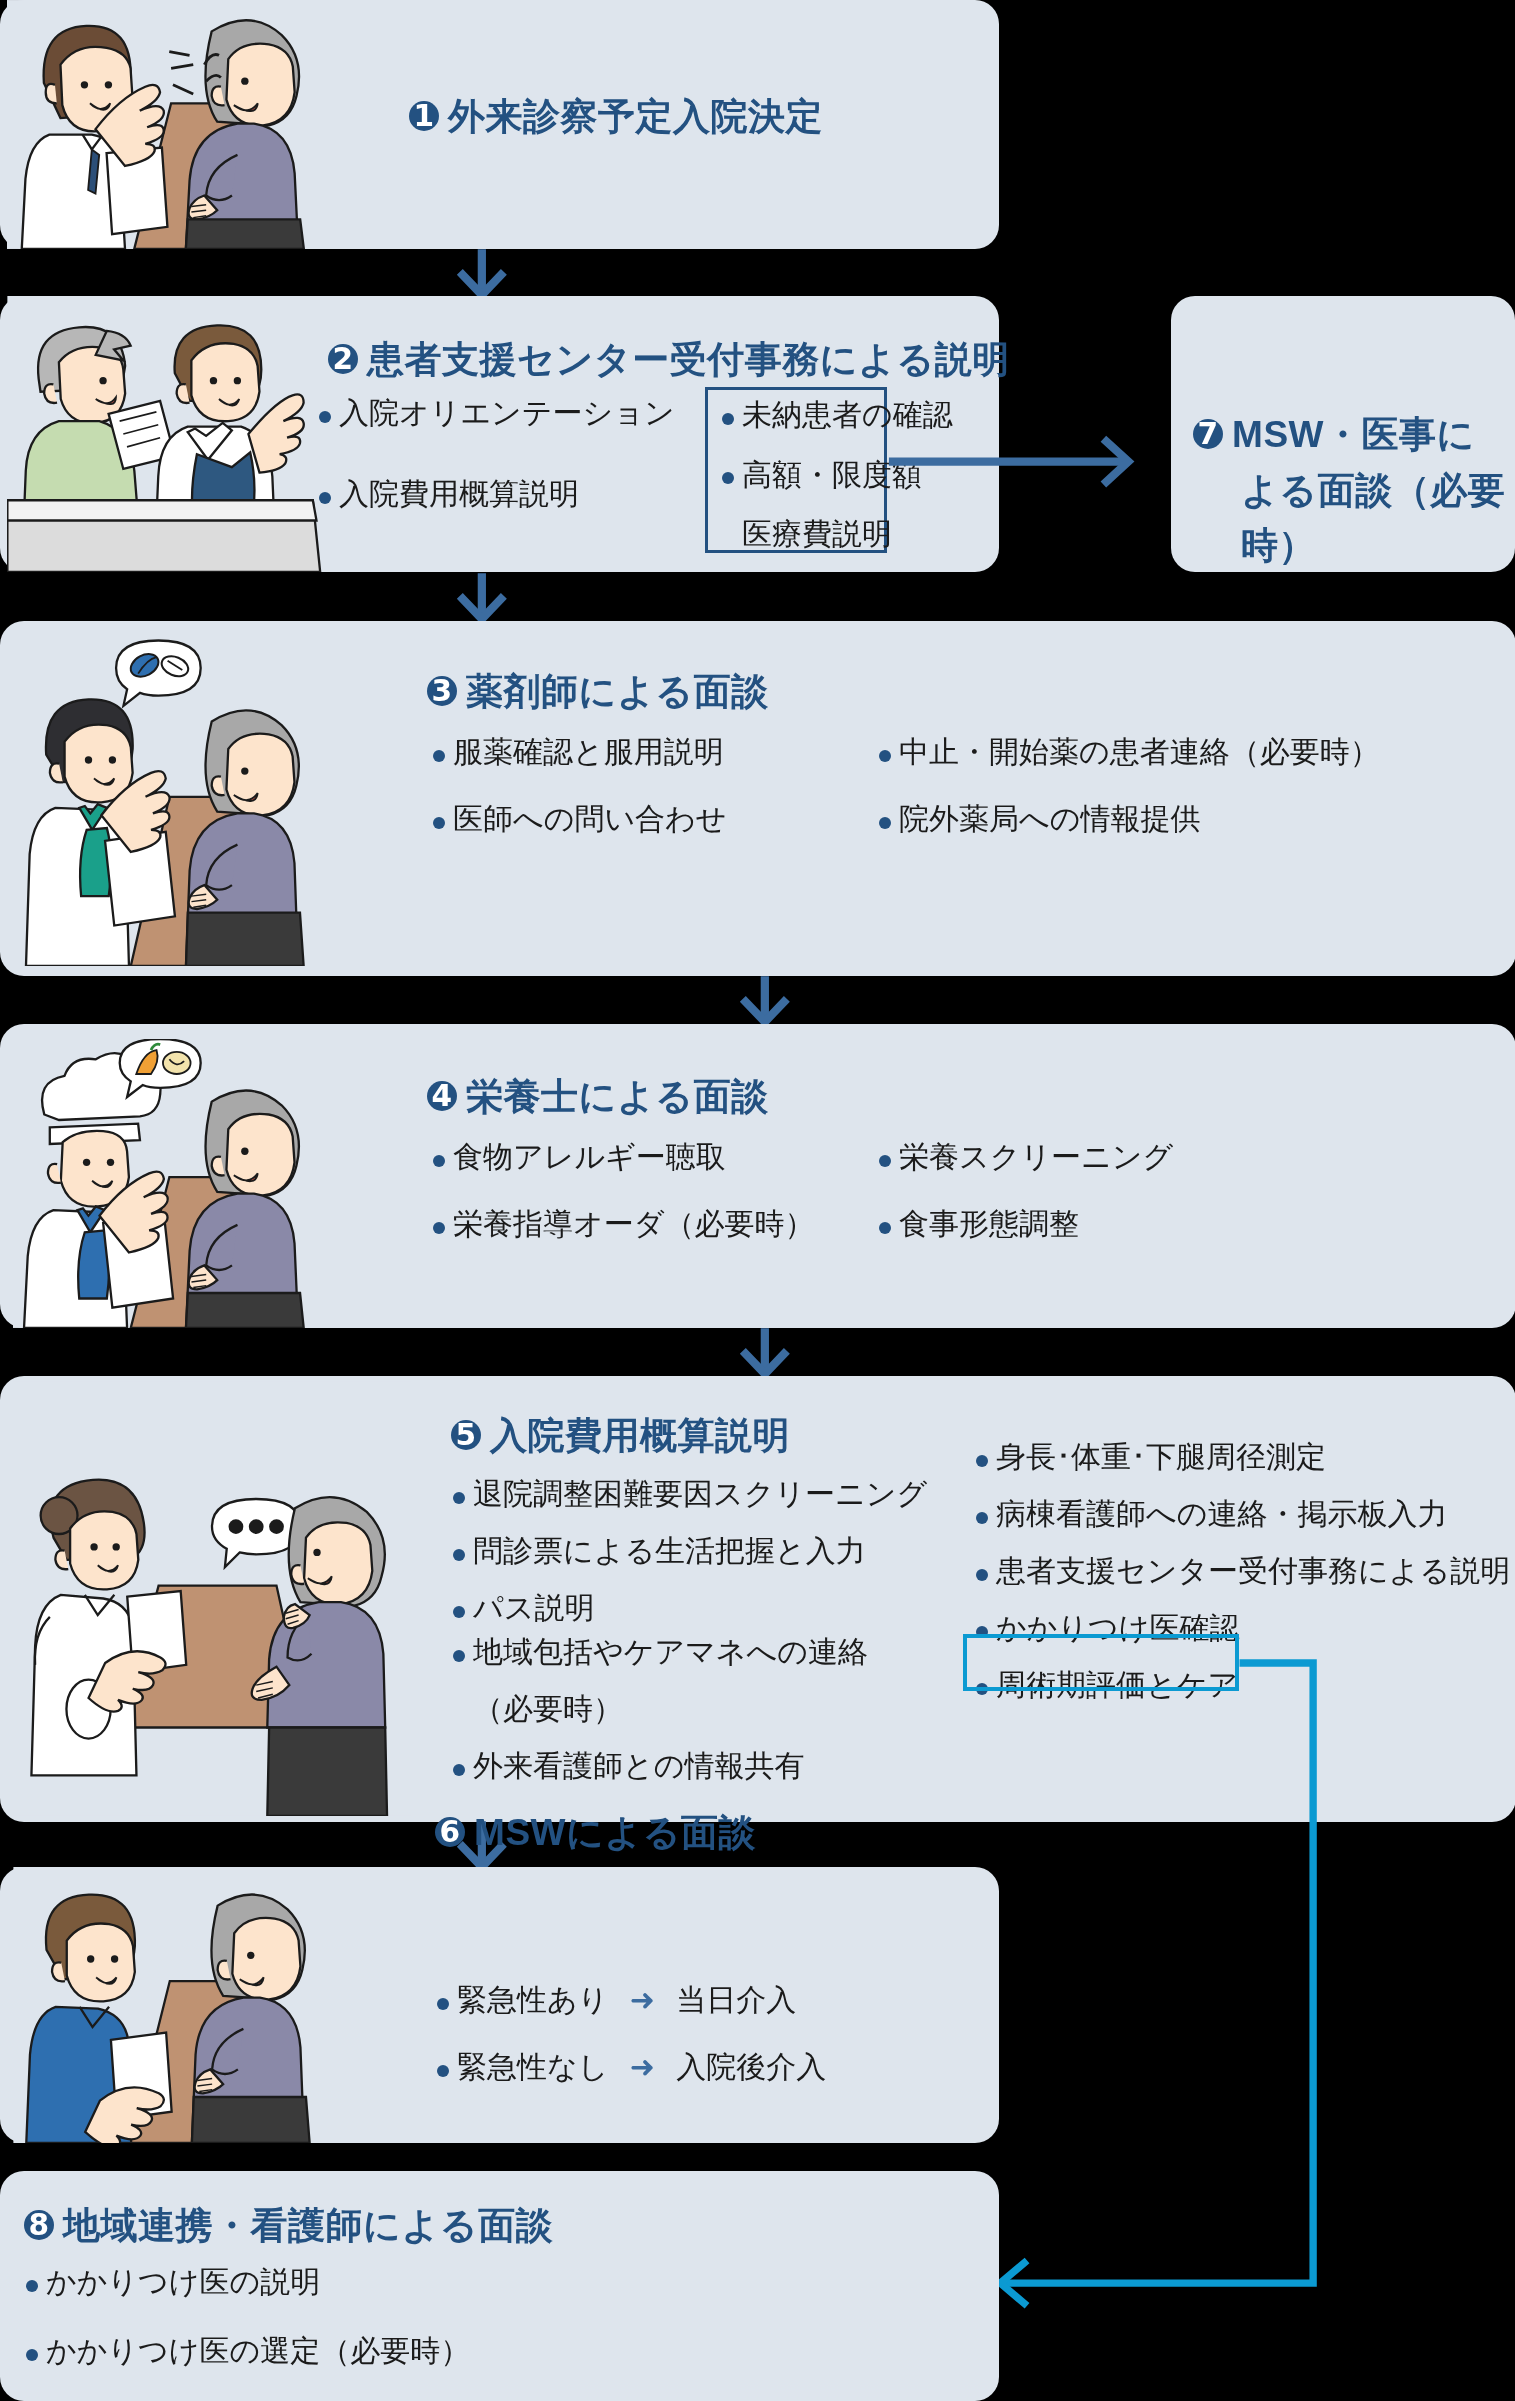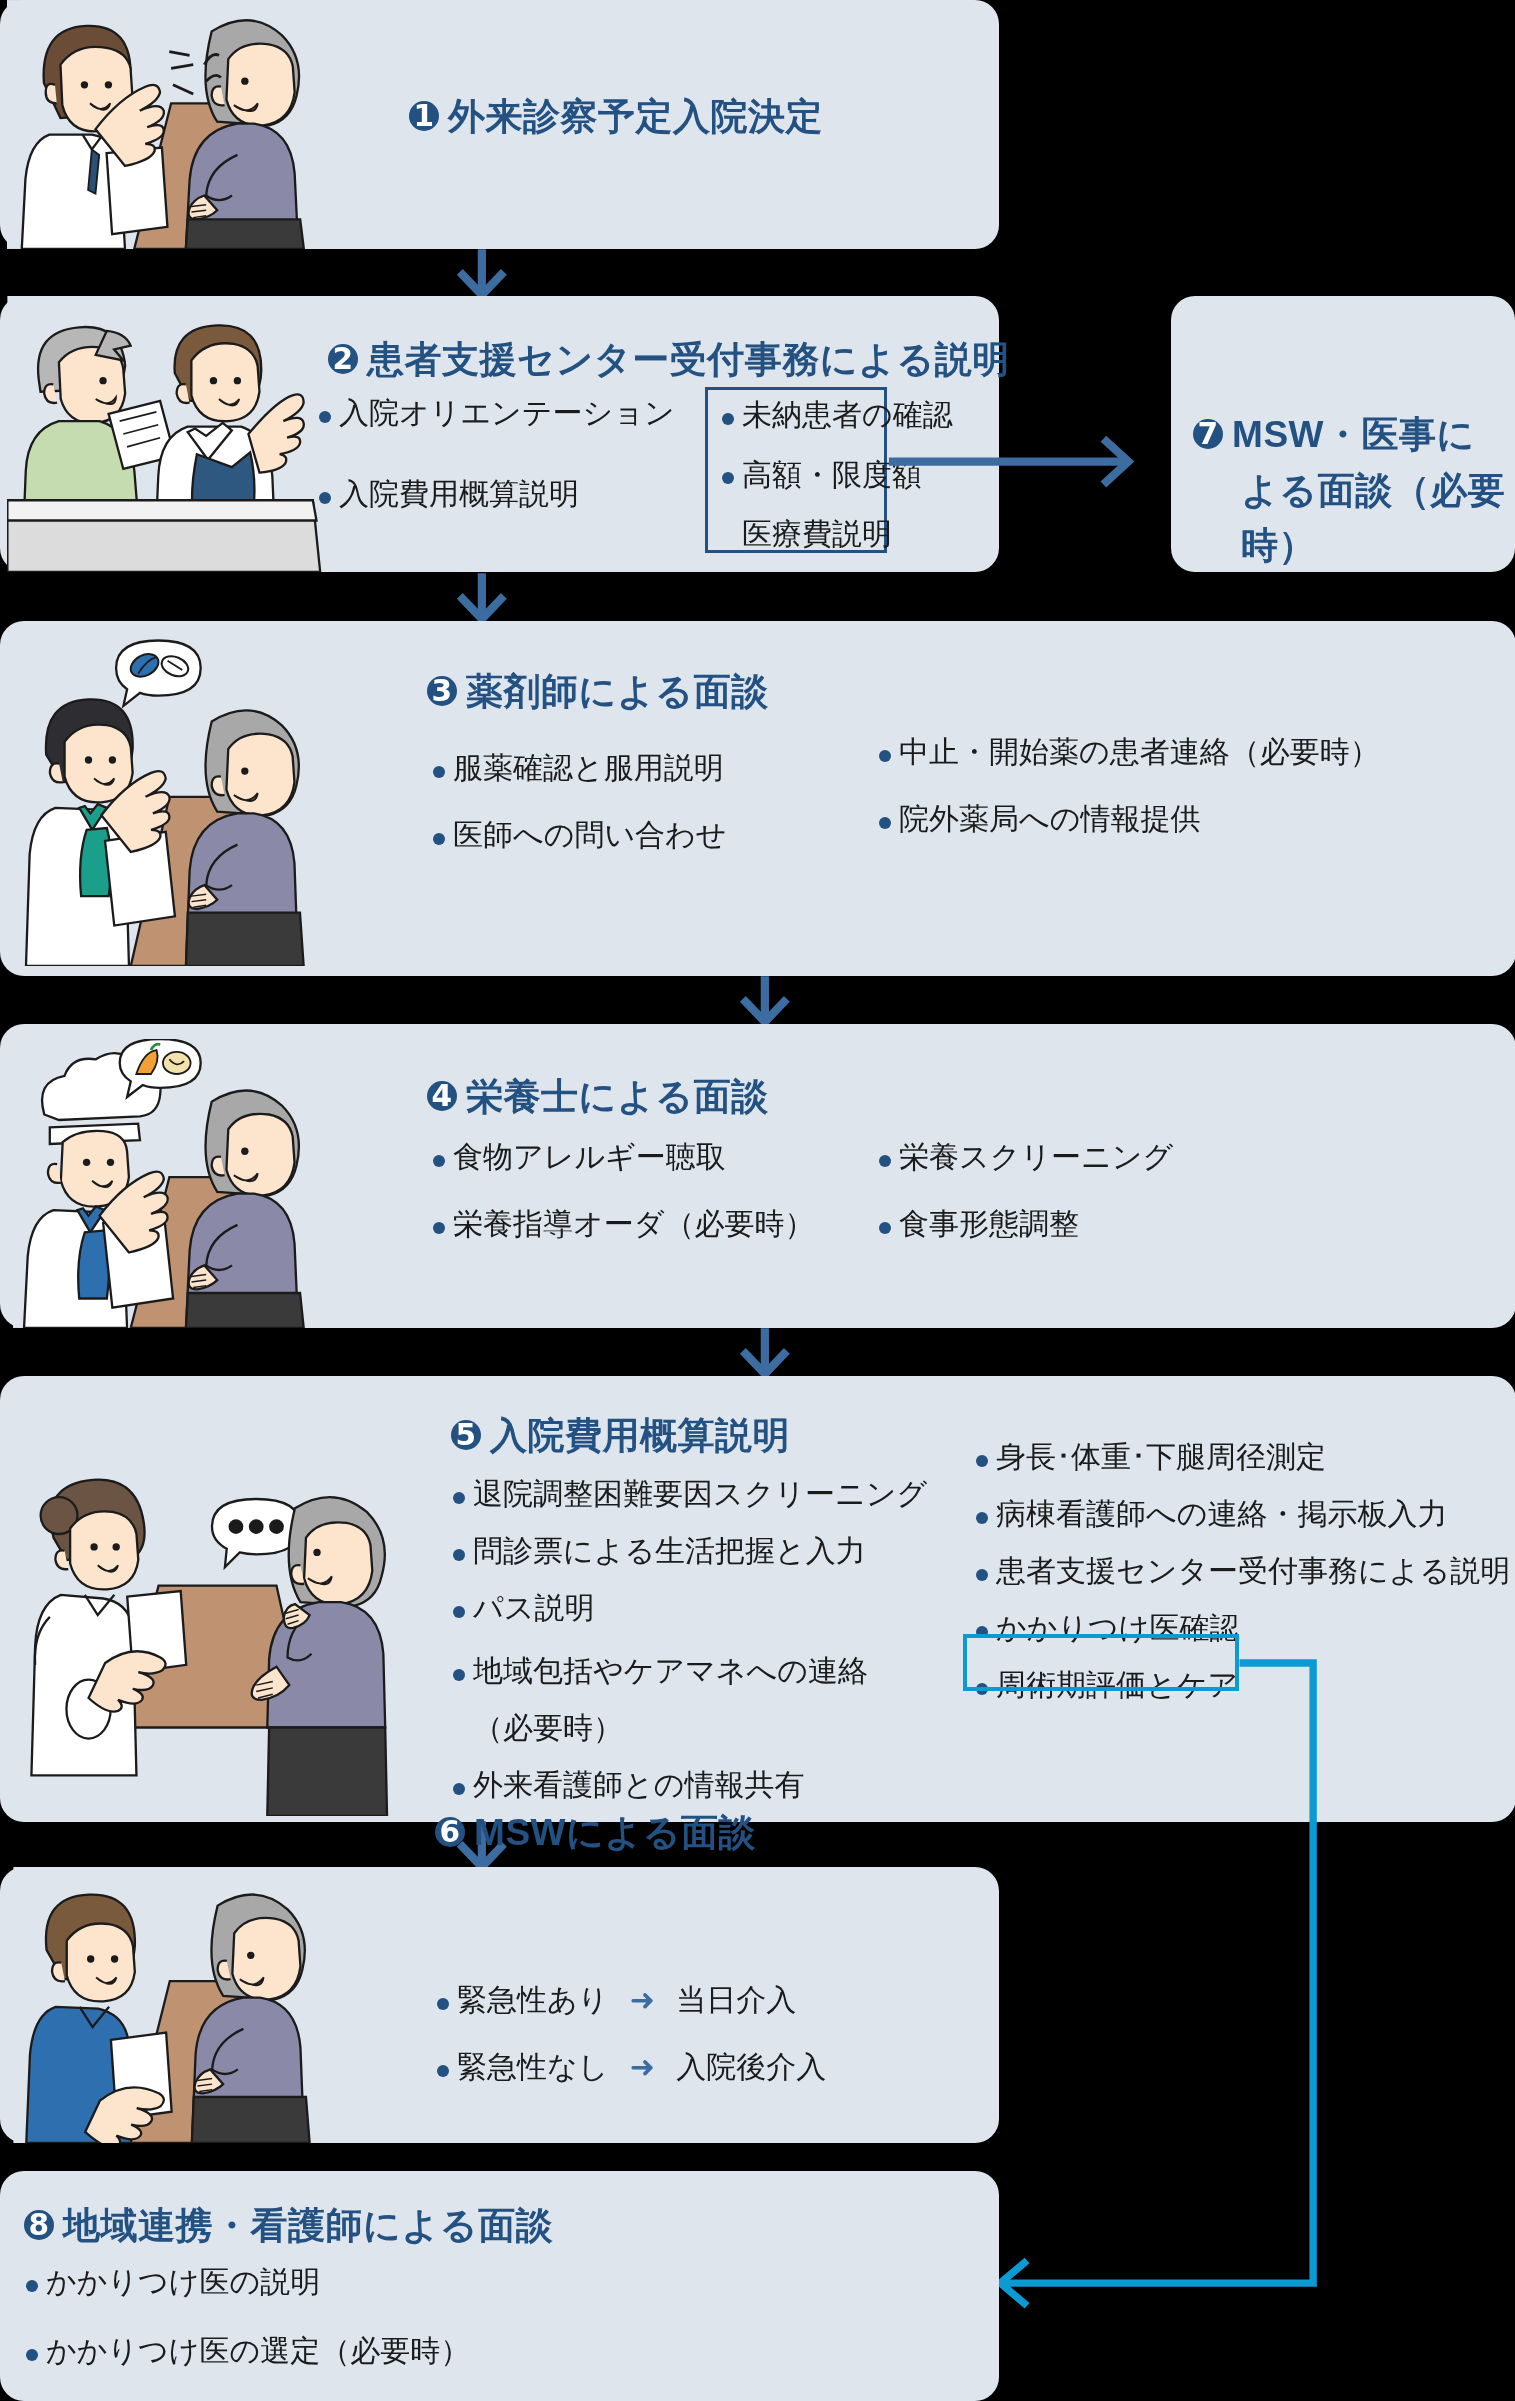--- a/index.html
+++ b/index.html
@@ -217,21 +217,21 @@
       <path d="M244 228 q-32 14 -34 44 q14 10 28 0" fill="#8a89a8" stroke="#1b1b1b" stroke-width="2.5"></path>
       <path d="M208 272 q-12 4 -16 14 q-4 12 8 12 q14 -2 22 -10 z" fill="#fde4cc" stroke="#1b1b1b" stroke-width="2.5"></path>
       <path d="M194 284 l16 -2 M194 290 l16 -2 M196 296 l14 -2" stroke="#1b1b1b" stroke-width="1.6"></path>
       <path d="M190 302 l122 0 l4 58 l-128 0 z" fill="#3a3a3a" stroke="#1b1b1b" stroke-width="2.5"></path>
     </svg>
   </div>
   <div class="step-title ttl-l" style="left:427px; top:667px;">
     <span class="num">3</span><span>薬剤師による面談</span>
   </div>
   <div class="bullets" style="left:431px; top:737px;">
-    <div class="bullet bl" style="margin-bottom:37px;margin-top:16px;">服薬確認と服用説明</div>
+    <div class="bullet bl" style="margin-bottom:37px;">服薬確認と服用説明</div>
     <div class="bullet bl">医師への問い合わせ</div>
   </div>
   <div class="bullets" style="left:877px; top:737px;">
     <div class="bullet bl" style="margin-bottom:37px;">中止・開始薬の患者連絡（必要時）</div>
     <div class="bullet bl">院外薬局への情報提供</div>
   </div>
 
   <svg class="conn" style="left:742px; top:976px;" width="53" height="48" viewBox="0 0 58 52">
     <path d="M25 0 L25 44" stroke="#3c6ca0" stroke-width="9" fill="none"></path>
     <path d="M4 28 L25 50 L46 28" stroke="#3c6ca0" stroke-width="9" fill="none" stroke-linecap="square"></path>
@@ -329,21 +329,21 @@
       <path d="M264 330 l18 -4 M264 337 l18 -4 M266 344 l16 -4" stroke="#1b1b1b" stroke-width="1.6"></path>
       <path d="M278 376 l126 0 l2 96 l-130 0 z" fill="#3a3a3a" stroke="#1b1b1b" stroke-width="2.5"></path>
     </svg>
   </div>
   <div class="step-title ttl-l" style="left:451px; top:1411px;">
     <span class="num">5</span><span>入院費用概算説明</span>
   </div>
   <div class="bullets" style="left:451px; top:1479px;">
     <div class="bullet bl" style="margin-bottom:27px;">退院調整困難要因スクリーニング</div>
     <div class="bullet bl" style="margin-bottom:27px;">問診票による生活把握と入力</div>
-    <div class="bullet bl" style="margin-bottom:33px;">パス説明</div>
+    <div class="bullet bl" style="margin-bottom:14px;">パス説明</div>
     <div class="bullet bl" style="margin-bottom:27px;">地域包括やケアマネへの連絡</div>
     <div class="bullet bl nodot" style="margin-bottom:27px;">（必要時）</div>
     <div class="bullet bl">外来看護師との情報共有</div>
   </div>
   <div class="bullets" style="left:974px; top:1442px;font-family:Liberation Serif, serif;">
     <div class="bullet bl" style="margin-bottom:27px;">身長･体重･下腿周径測定</div>
     <div class="bullet bl" style="margin-bottom:27px;">病棟看護師への連絡・掲示板入力</div>
     <div class="bullet bl" style="margin-bottom:27px;">患者支援センター受付事務による説明</div>
     <div class="bullet bl" style="margin-bottom:27px;">かかりつけ医確認</div>
     <div class="bullet bl">周術期評価とケア</div>

